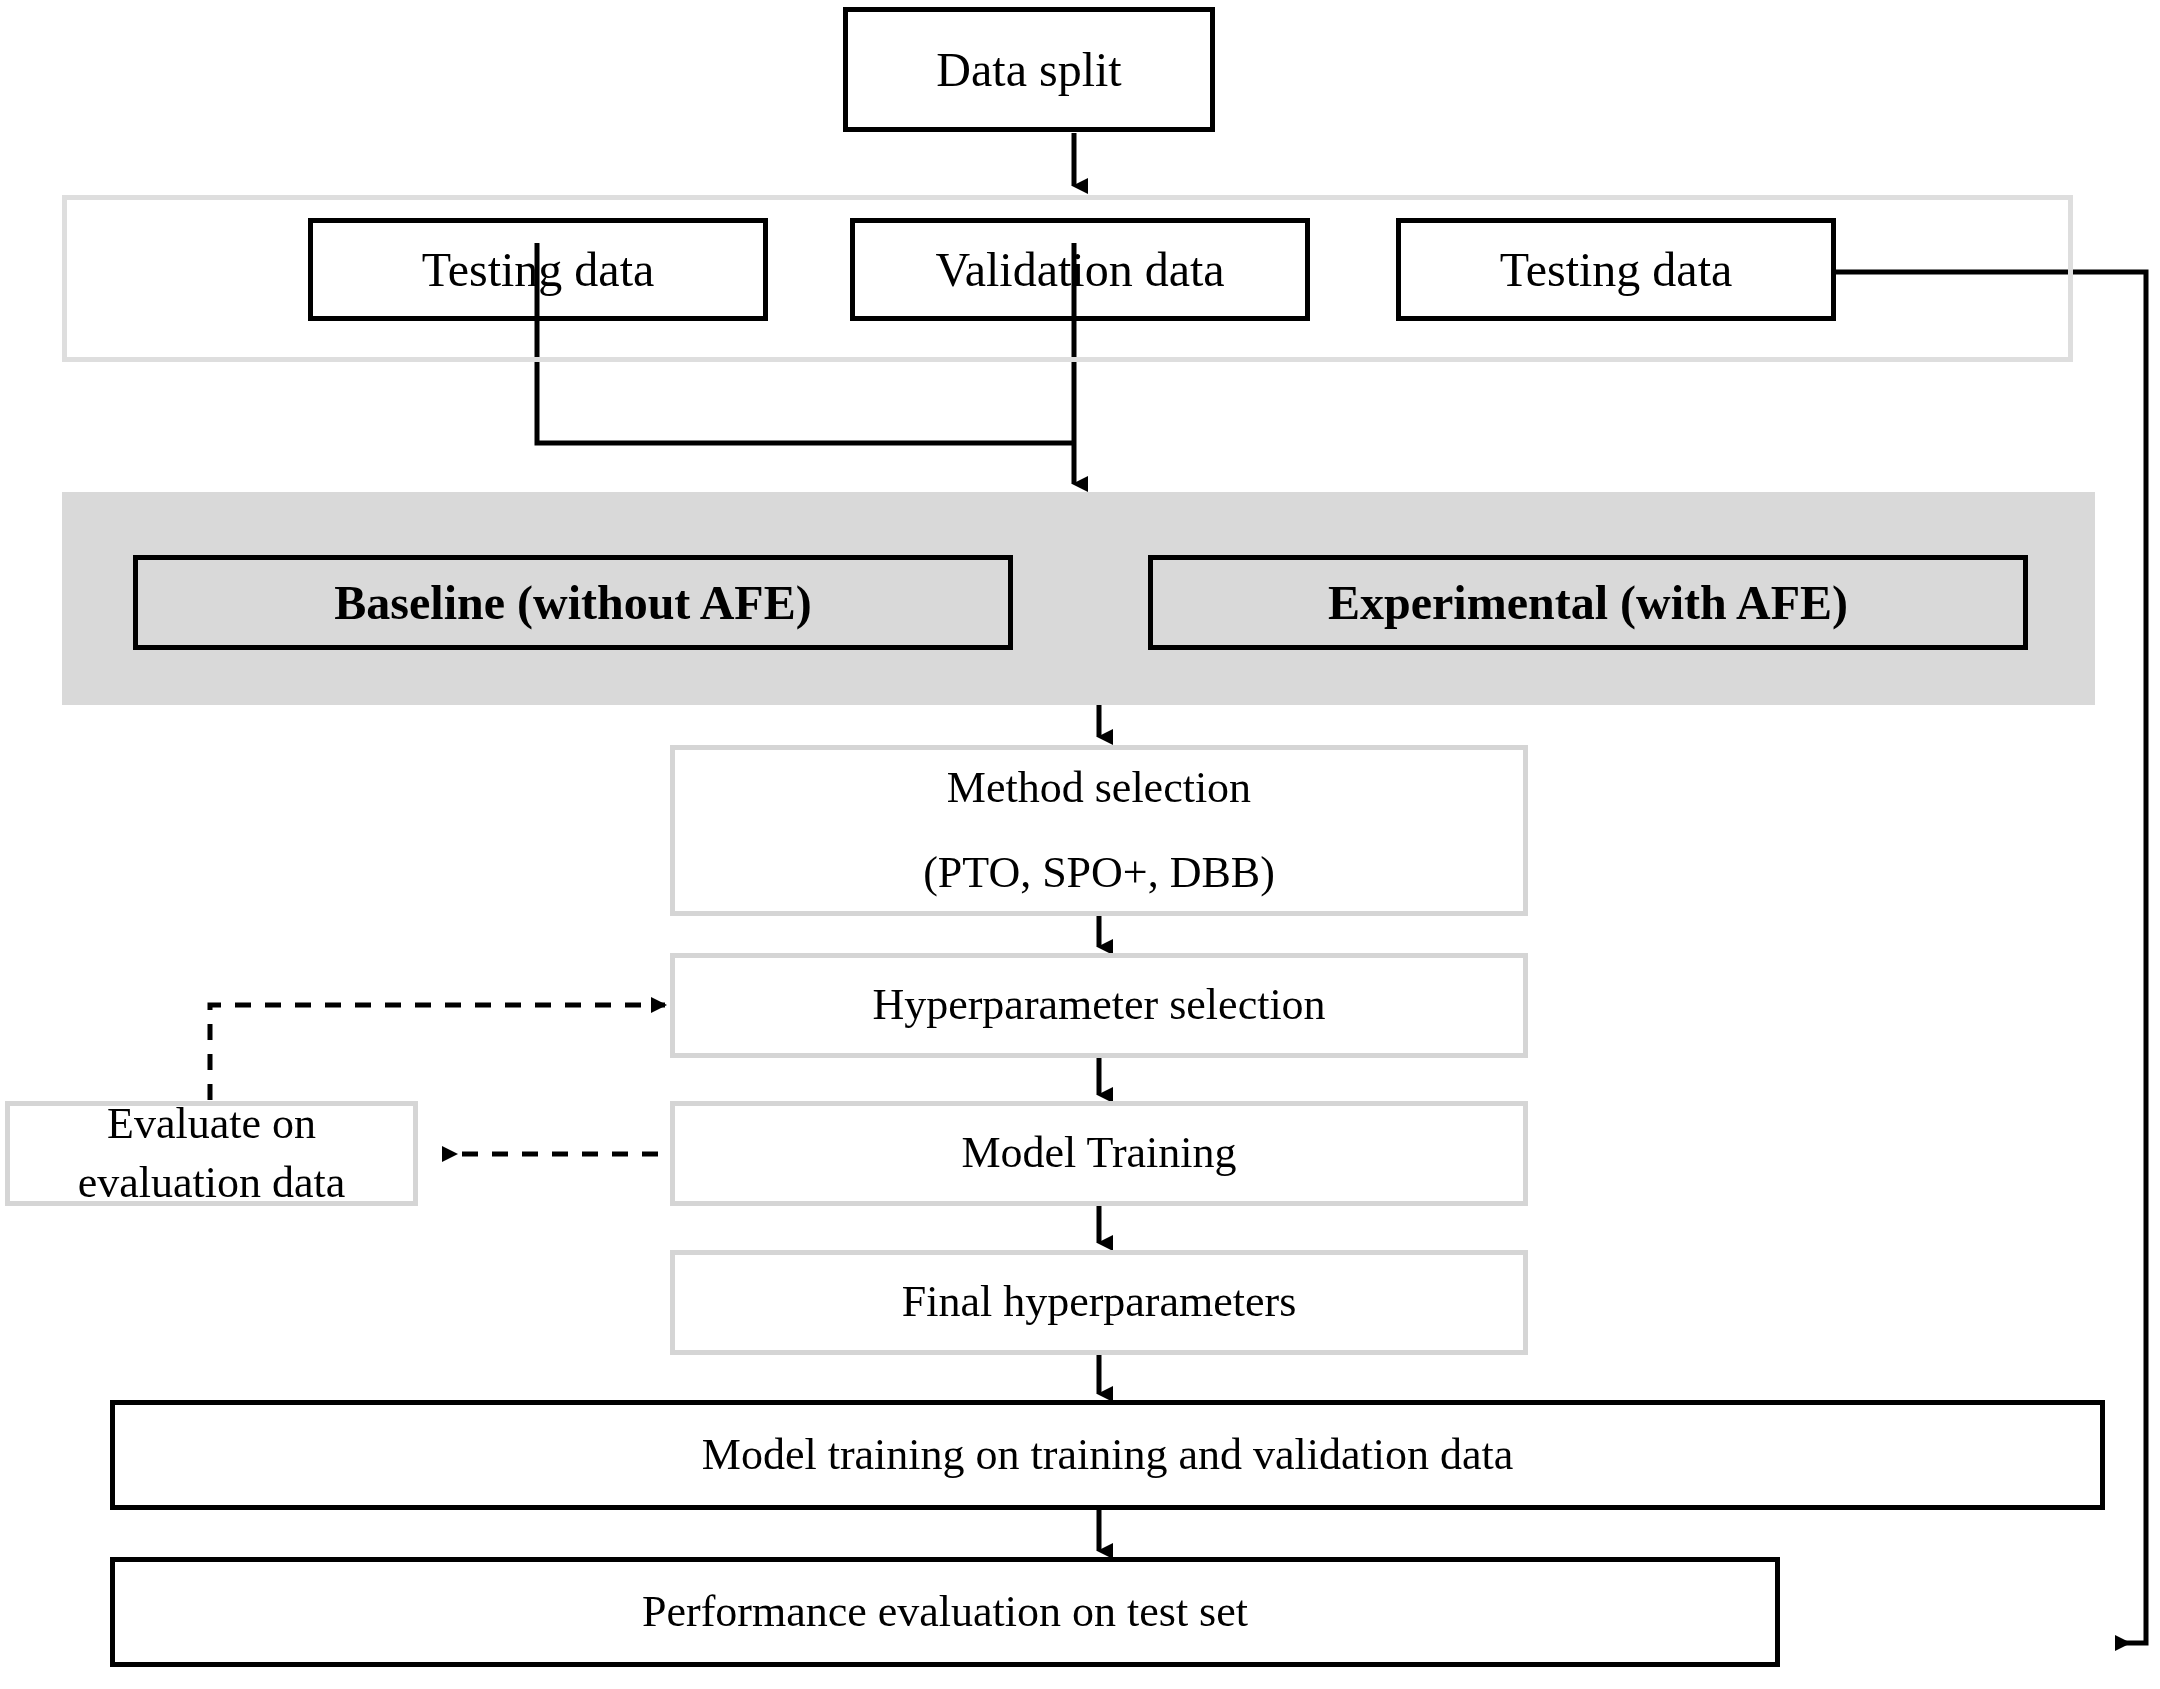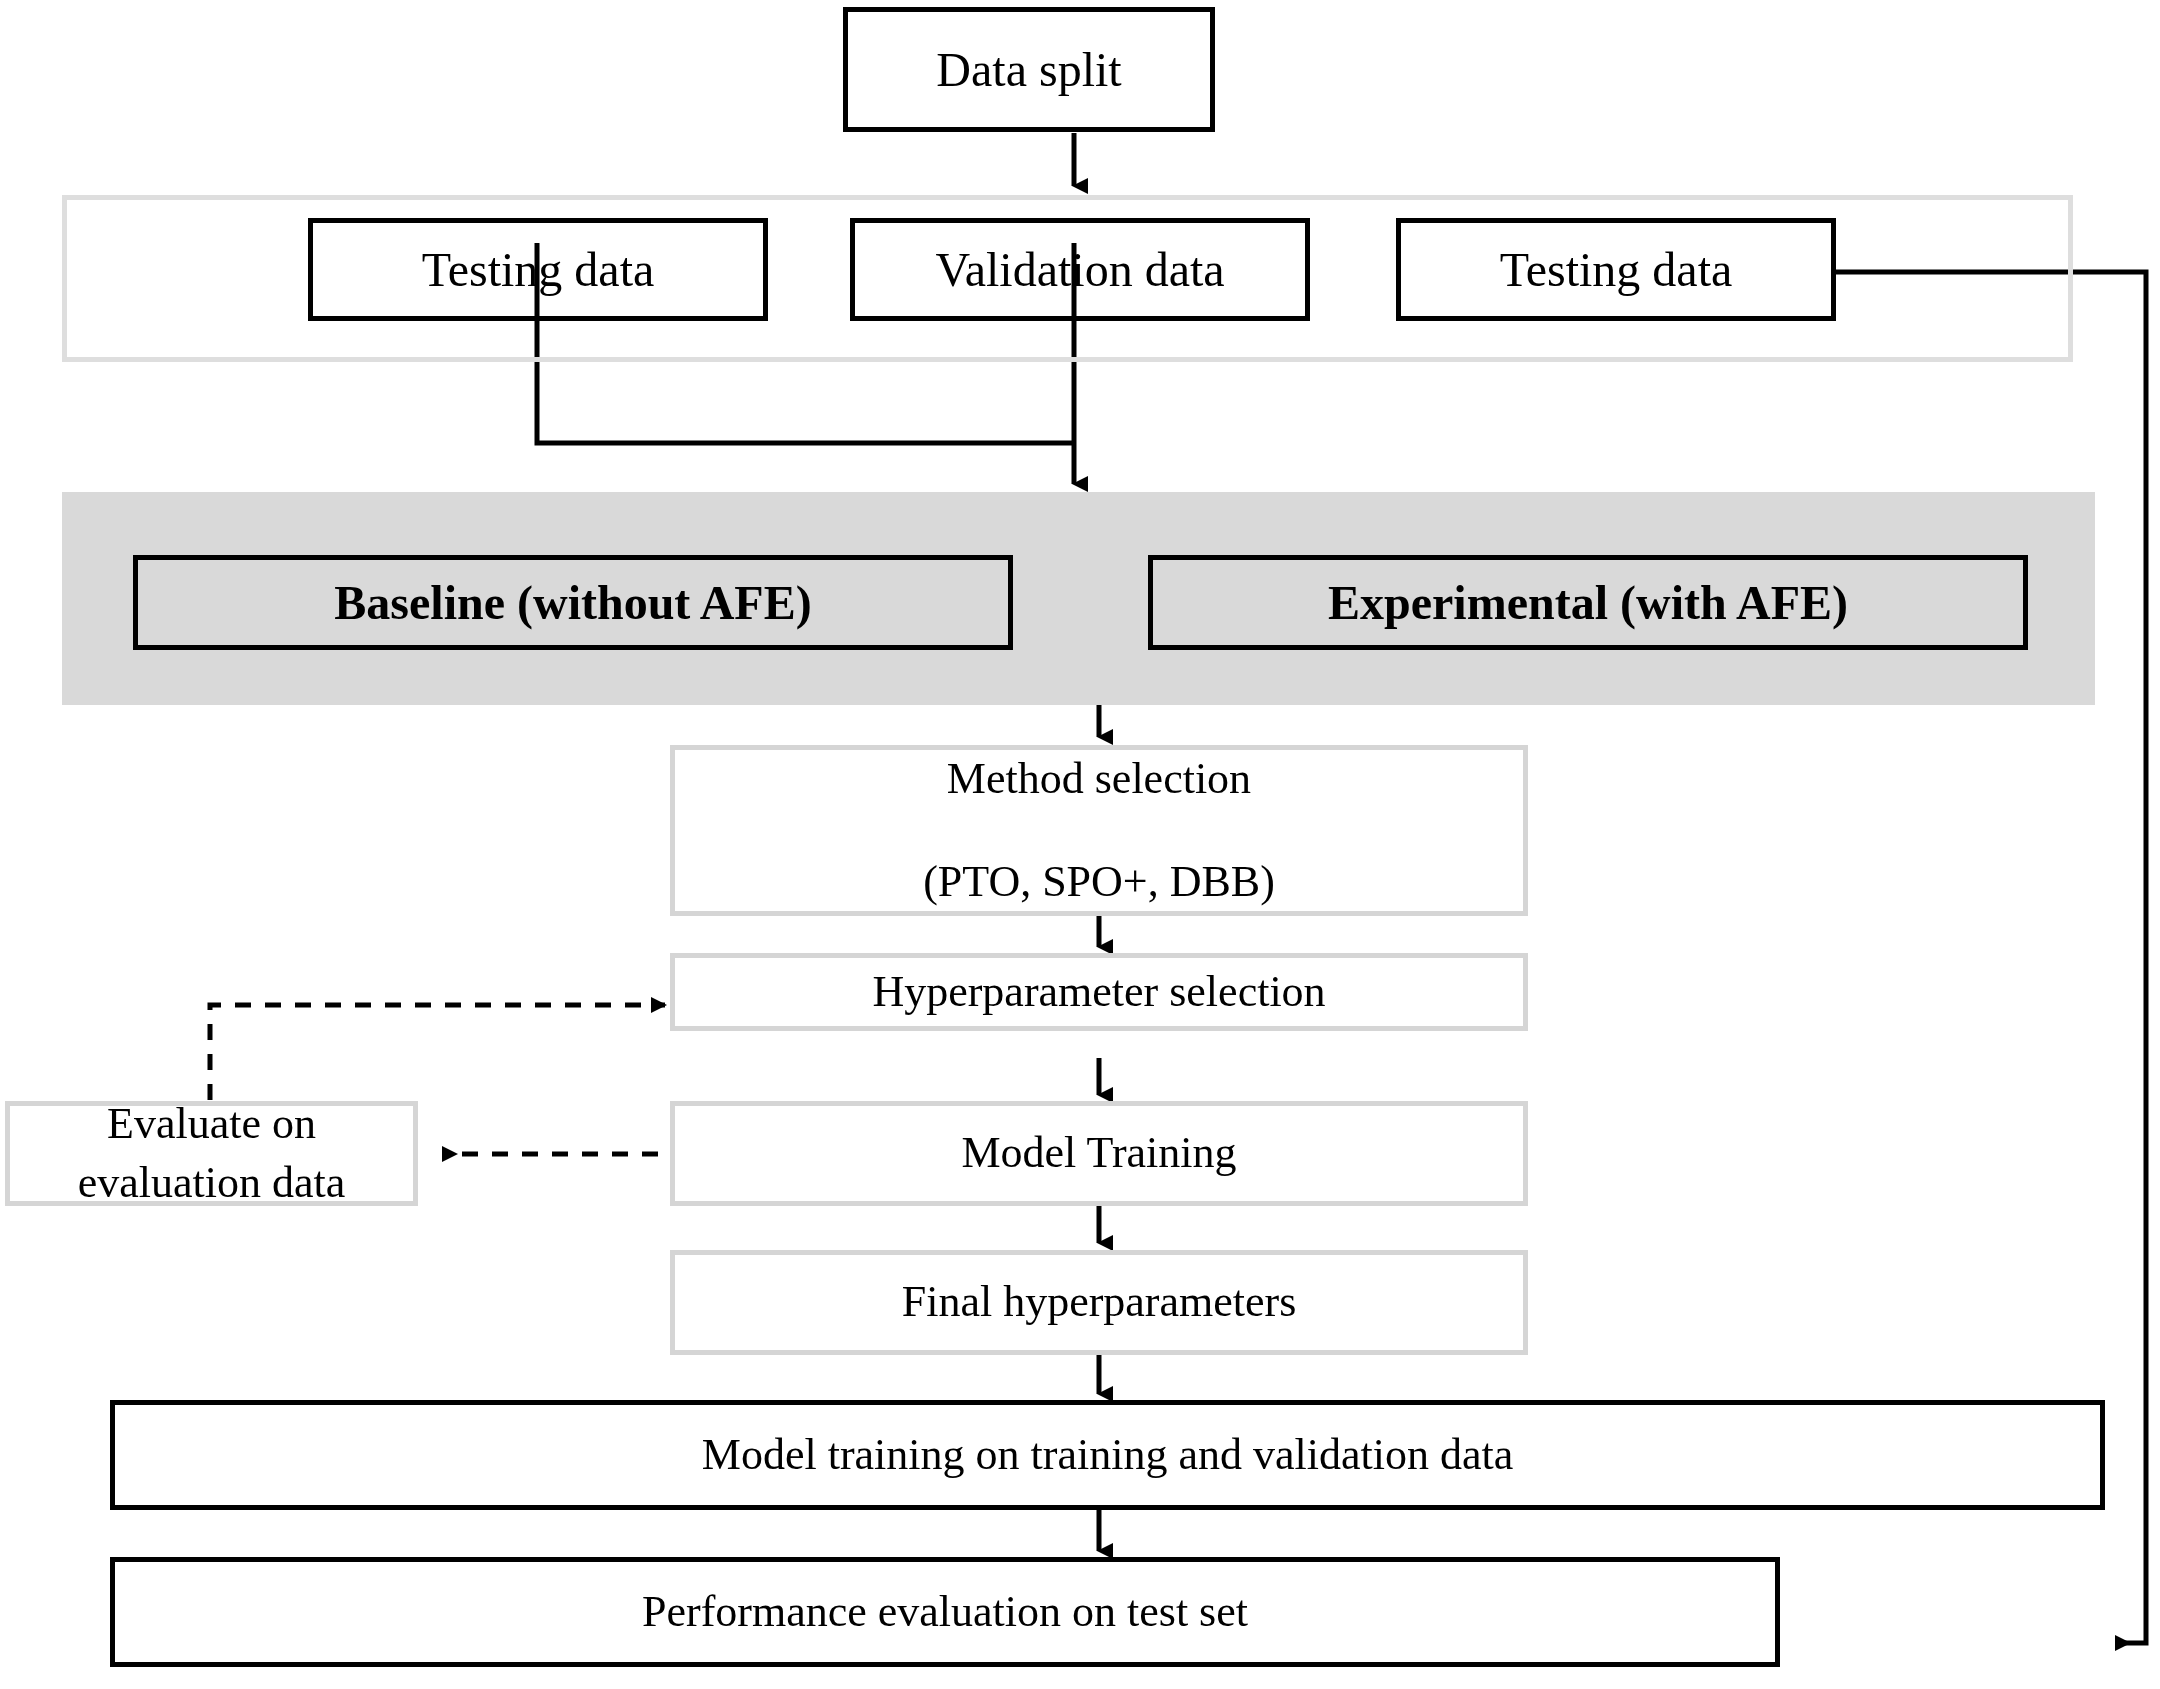--- a/index.html
+++ b/index.html
@@ -56,21 +56,21 @@
     background: #d9d9d9;
     border: none;
   }
   .t-48 { font-size: 48px; }
   .t-44 { font-size: 44px; }
   .bold { font-weight: bold; }
   .stack {
     display: flex;
     flex-direction: column;
     align-items: center;
-    justify-content: space-between;
+    justify-content: center;
     gap: 26px;
   }
 </style>
 </head>
 <body>
 
 <div id="canvas">
 
   <svg id="wires" viewBox="0 0 2160 1689" width="2160" height="1689" xmlns="http://www.w3.org/2000/svg">
     <defs>
@@ -136,21 +136,21 @@
 
   <div class="node node-strong t-48 bold" style="left:1148px; top:555px; width:880px; height:95px;">
     <span>Experimental (with AFE)</span>
   </div>
 
   <div class="node node-light stack t-44" style="left:670px; top:745px; width:858px; height:171px;">
     <span>Method selection</span>
     <span>(PTO, SPO+, DBB)</span>
   </div>
 
-  <div class="node node-light t-44" style="left:670px; top:953px; width:858px; height:78px;">
+  <div class="node node-light t-44" style="left:670px; top:953px; width:858px; height:105px;">
     <span>Hyperparameter selection</span>
   </div>
 
   <div class="node node-light t-44" style="left:5px; top:1101px; width:413px; height:105px;">
     <span>Evaluate on evaluation data</span>
   </div>
 
   <div class="node node-light t-44" style="left:670px; top:1101px; width:858px; height:105px;">
     <span>Model Training</span>
   </div>

